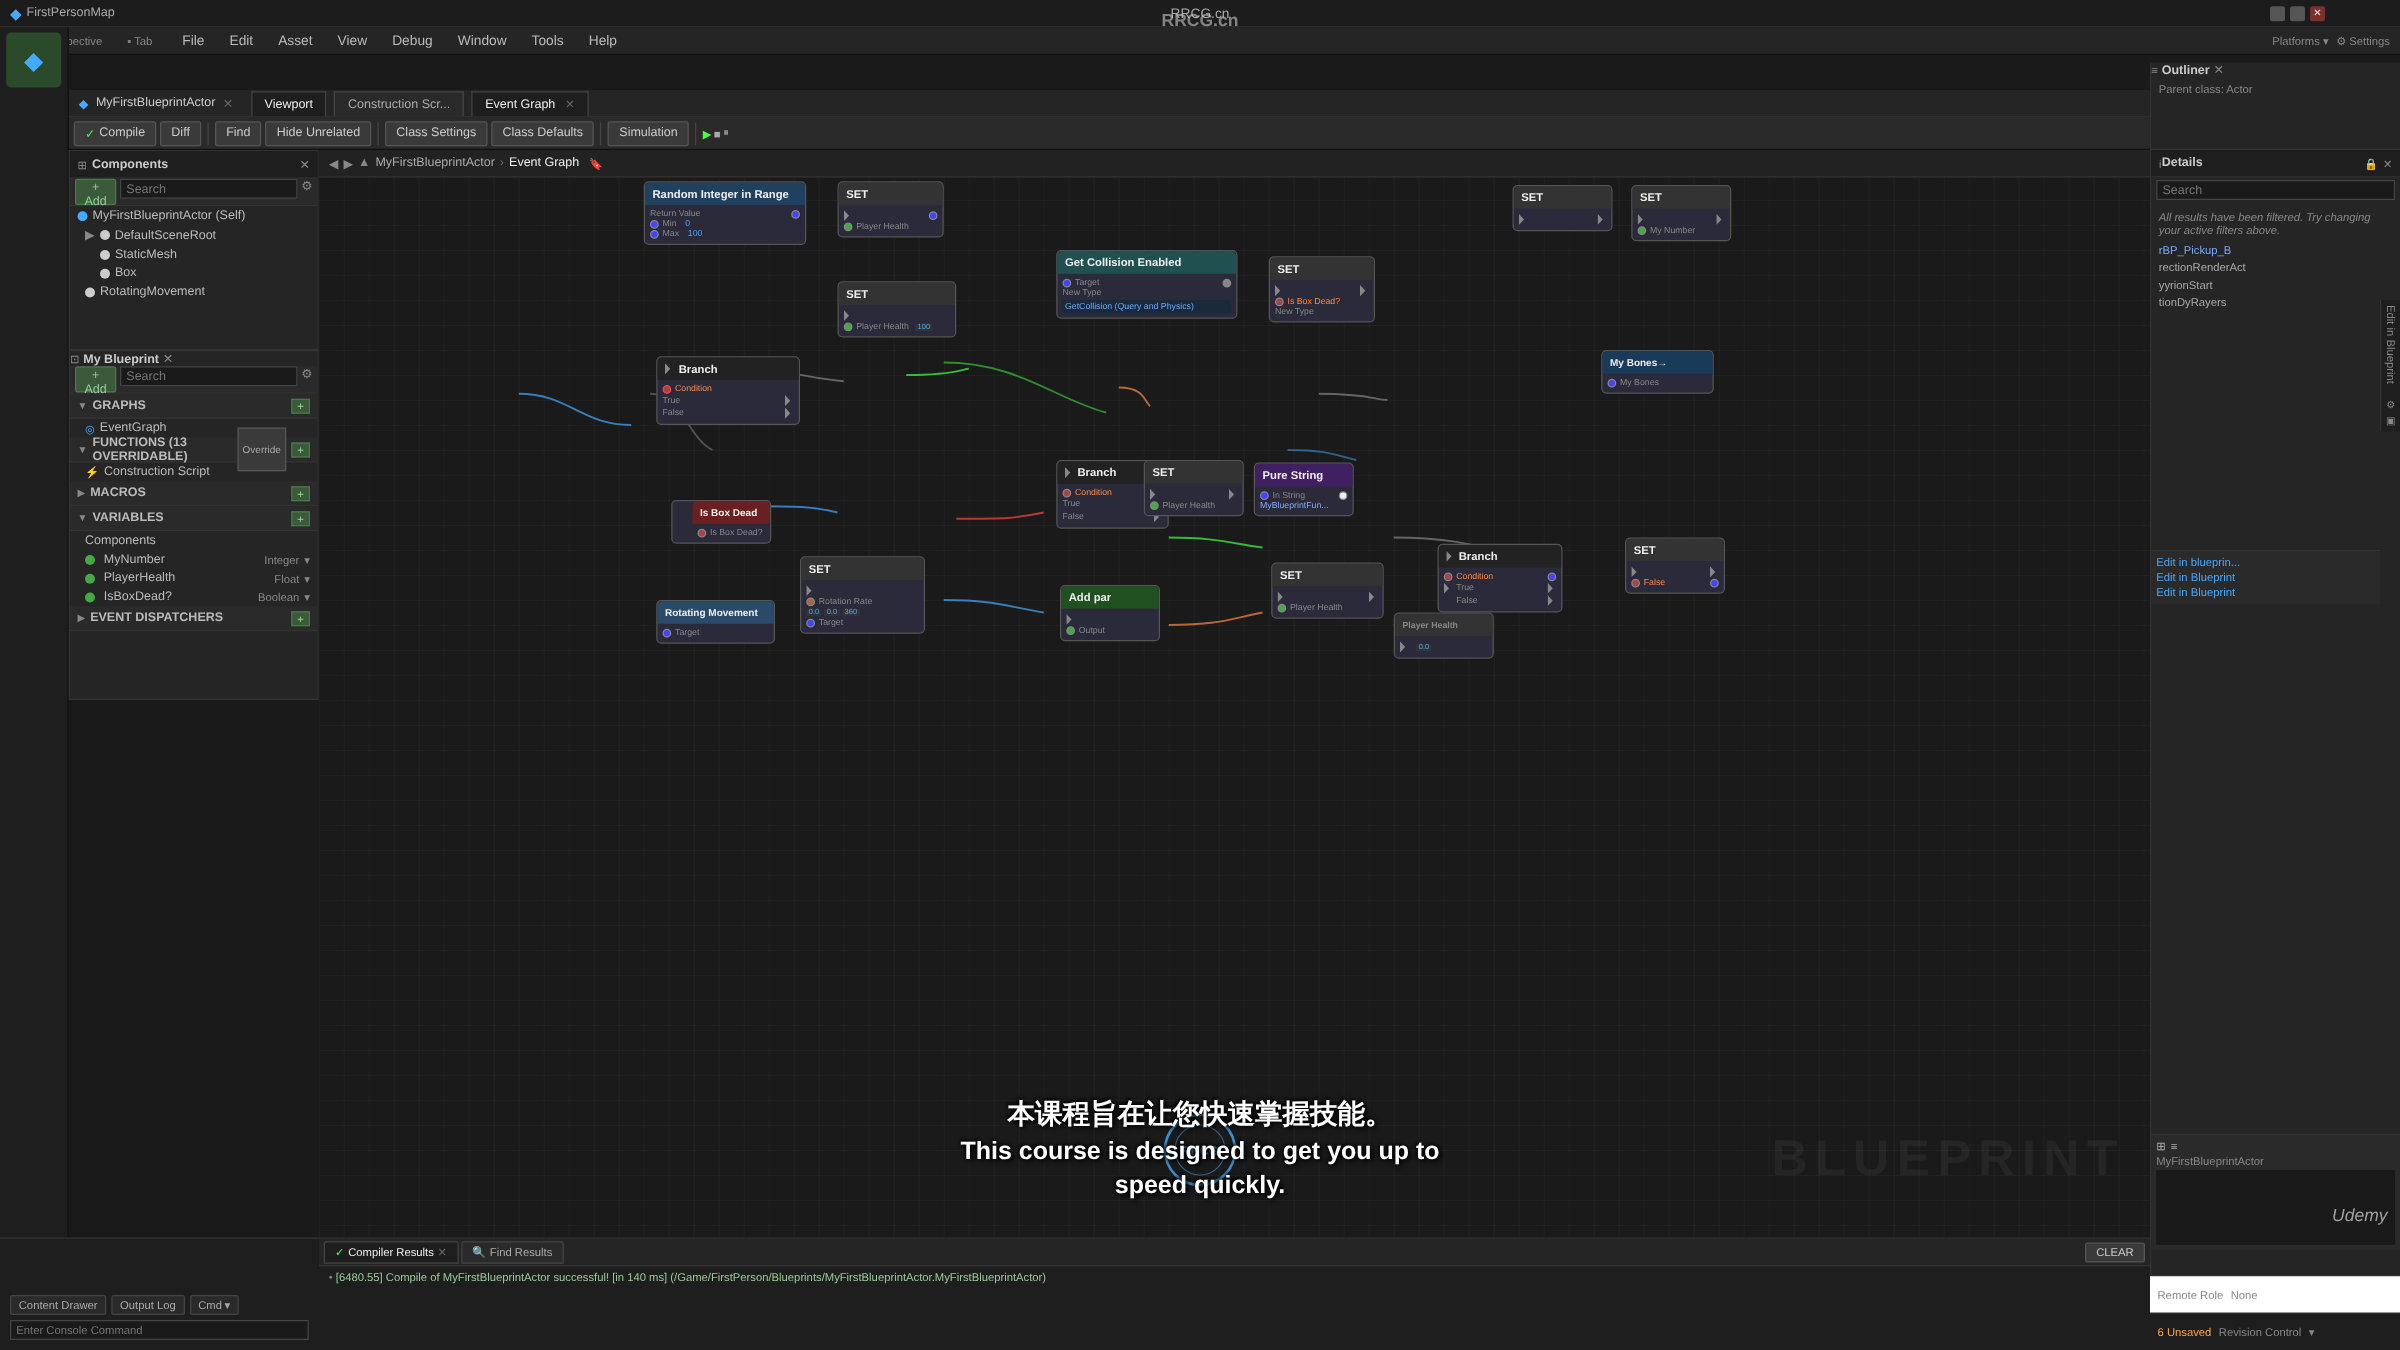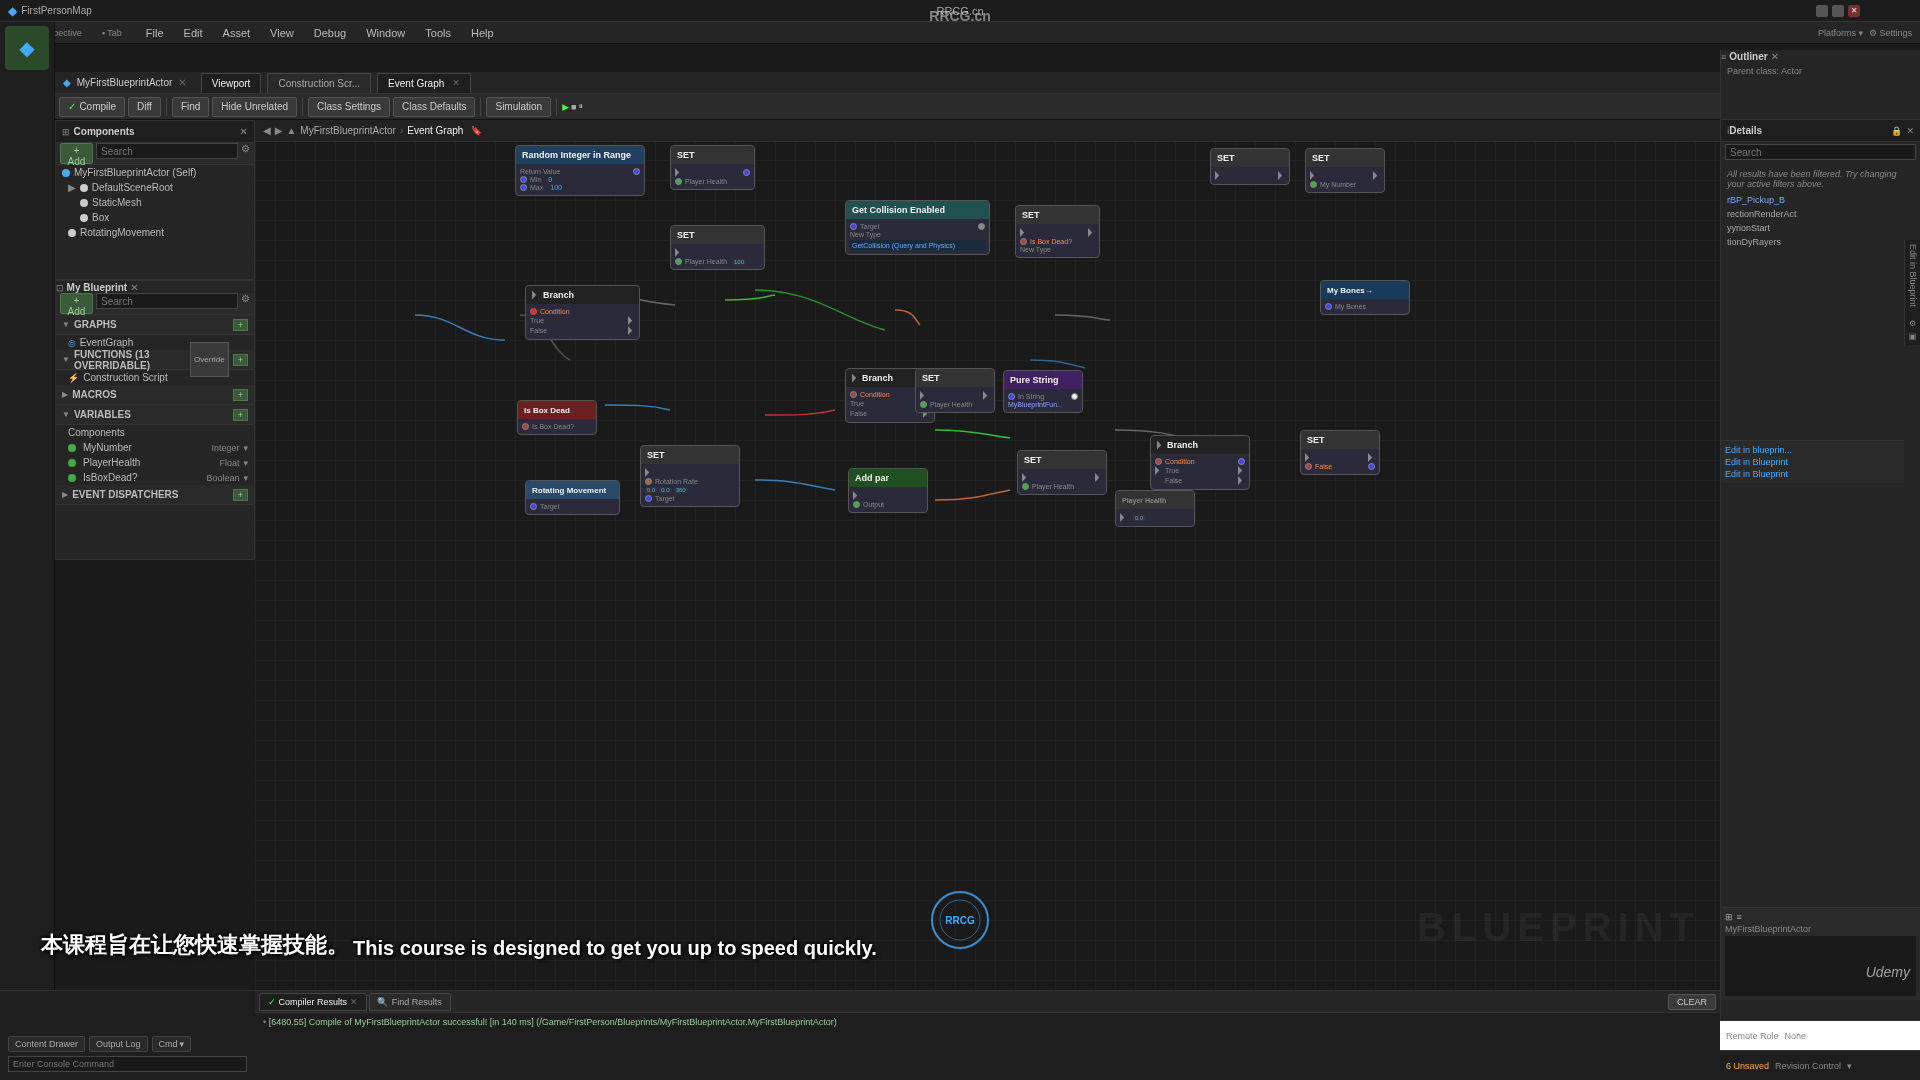--- a/index.html
+++ b/index.html
@@ -386,25 +386,24 @@
       align-items: center;
       gap: 2px;
     }
 
     
     #subtitle-overlay {
       position: absolute;
       bottom: 120px;
       left: 0; right: 0;
       display: flex;
-      flex-direction: row;
-      align-items: flex-end;
+      flex-direction: column;
+      align-items: center;
       gap: 4px;
       pointer-events: none;
-      padding-left: 41px;
     }
     .subtitle-cn {
       color: #fff;
       font-size: 22px;
       text-shadow: 2px 2px 4px #000, -1px -1px 3px #000;
       font-weight: bold;
     }
     .subtitle-en {
       color: #fff;
       font-size: 20px;
@@ -786,21 +785,21 @@
           <span style="color:#888;font-size:7px;">True</span>
           <div class="pin-exec" style="margin-left:auto;"></div>
         </div>
         <div class="node-pin">
           <span style="color:#888;font-size:7px;">False</span>
           <div class="pin-exec" style="margin-left:auto;"></div>
         </div>
       </div>
     </div>
 
-    <div class="bp-node" style="left:262px;top:280px;width:80px;">
+    <div class="bp-node" style="left:282px;top:280px;width:80px;padding-left:16px;">
       <div class="node-header" style="background:#6a2020;font-size:8px;">Is Box Dead</div>
       <div class="node-body">
         <div class="node-pin">
           <div class="pin-dot" style="background:#a44;"></div>
           <span style="color:#888;font-size:7px;">Is Box Dead?</span>
         </div>
       </div>
     </div>
 
     <div class="bp-node" style="left:270px;top:360px;width:95px;">
@@ -886,21 +885,21 @@
           <div class="pin-exec"></div>
           <div class="pin-exec" style="margin-left:auto;"></div>
         </div>
         <div class="node-pin">
           <div class="pin-dot pin-green"></div>
           <span style="color:#888;font-size:7px;">My Number</span>
         </div>
       </div>
     </div>
 
-    <div class="bp-node" style="left:1065px;top:160px;width:90px;">
+    <div class="bp-node" style="left:1026px;top:160px;width:90px;">
       <div class="node-header" style="background:#1a3a5a;font-size:8px;">My Bones→</div>
       <div class="node-body">
         <div class="node-pin">
           <div class="pin-dot pin-blue"></div>
           <span style="color:#888;font-size:7px;">My Bones</span>
         </div>
       </div>
     </div>
 
     <div class="bp-node" style="left:748px;top:250px;width:80px;">

